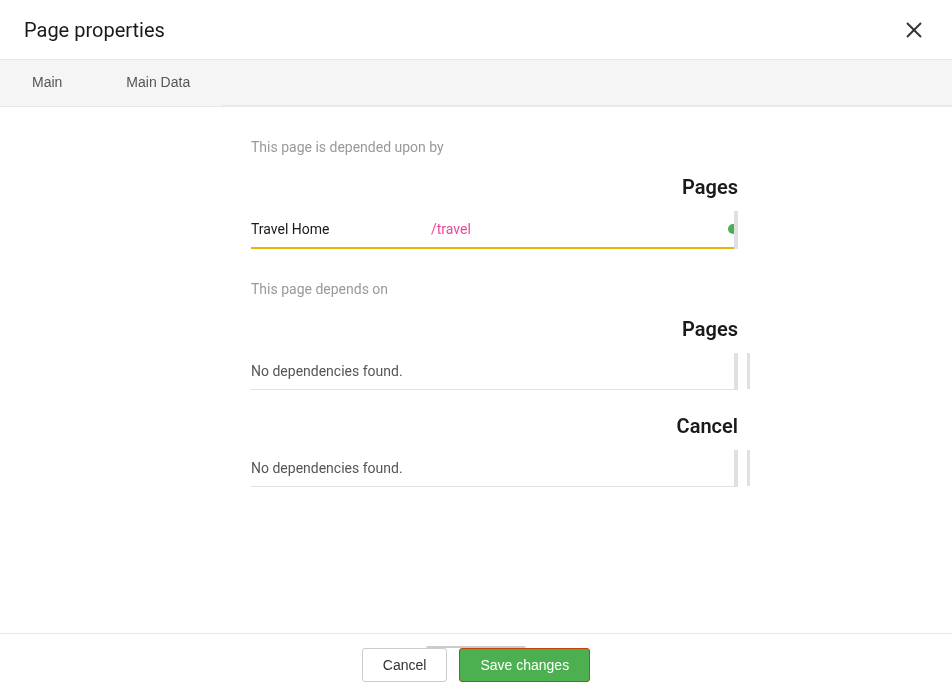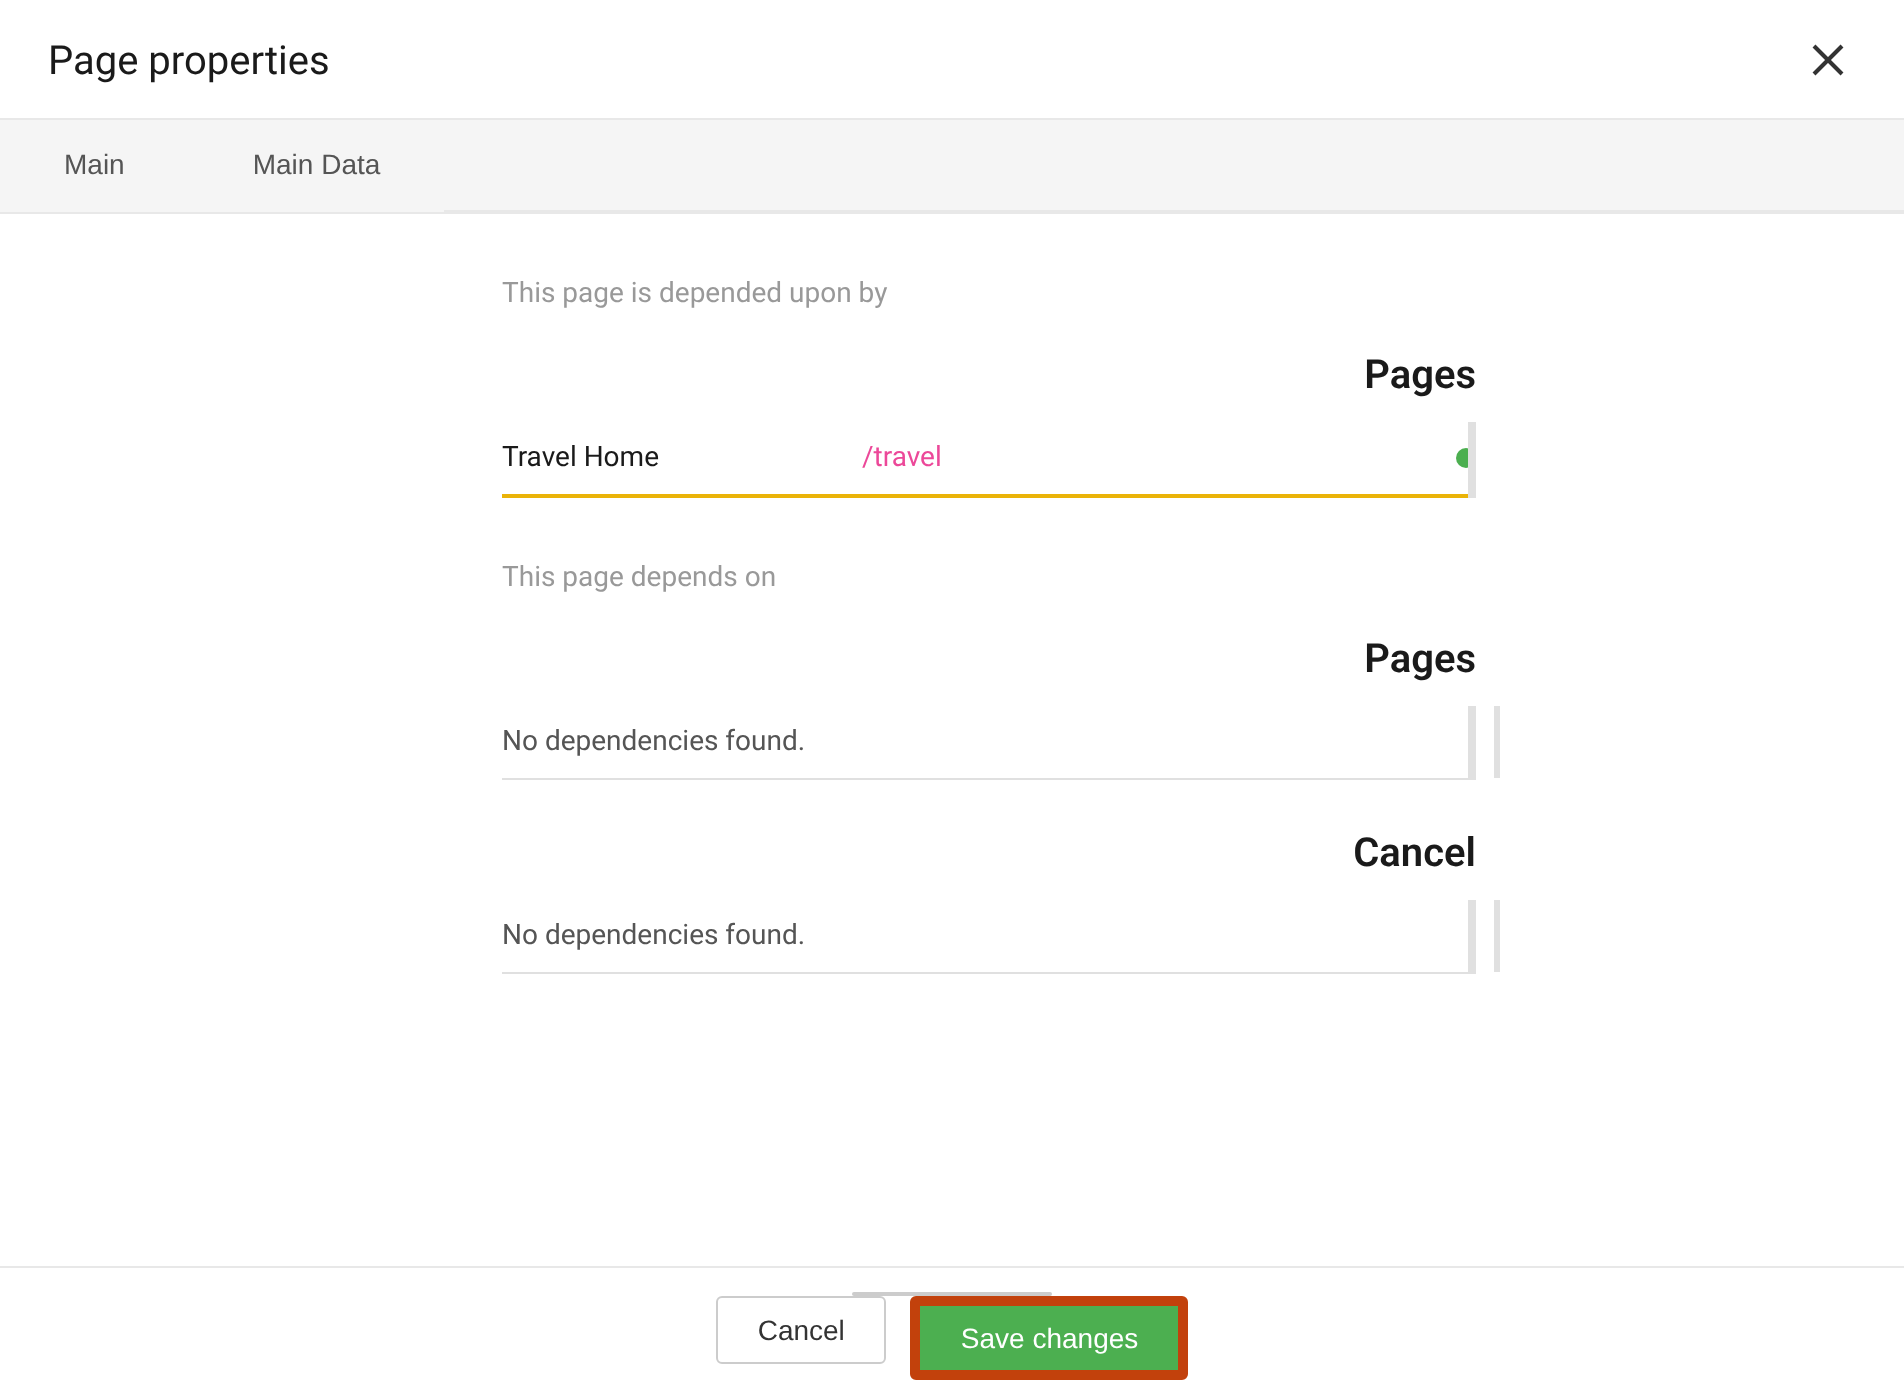--- a/index.html
+++ b/index.html
@@ -203,21 +203,21 @@
       border: 1px solid #ccc;
       border-radius: 3px;
       padding: 8px 20px;
       font-size: 14px;
       color: #333;
       cursor: pointer;
     }
 
     .save-btn {
       background: #4caf50;
-      border: 5px solid #c2410c;
+      border: 1px solid #c2410c;
       border-radius: 3px;
       padding: 8px 20px;
       font-size: 14px;
       color: #fff;
       cursor: pointer;
       font-weight: 500;
     }
 
     .panels-area {
       position: relative;

